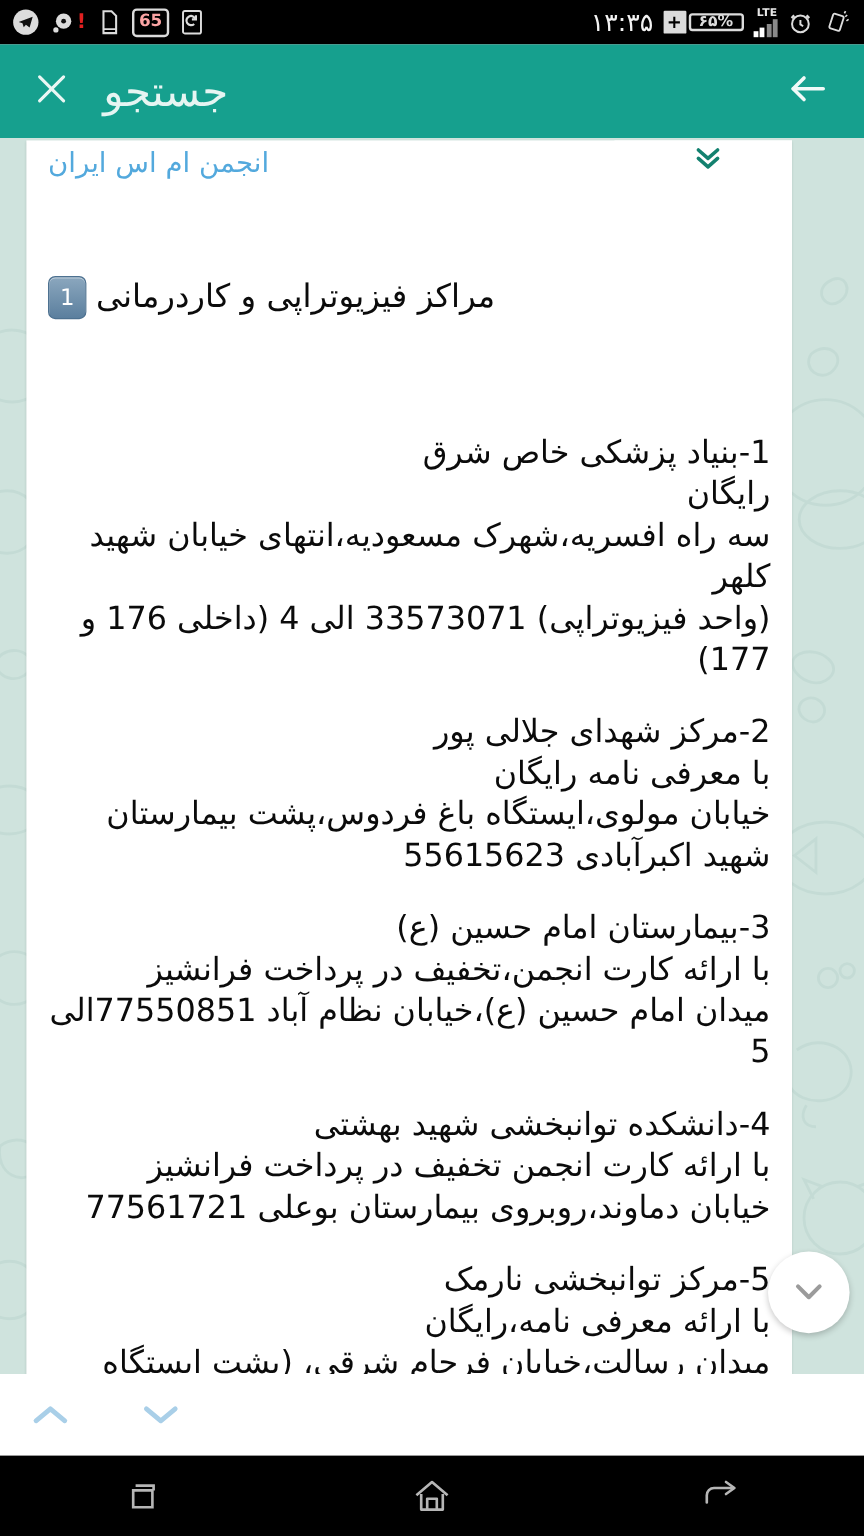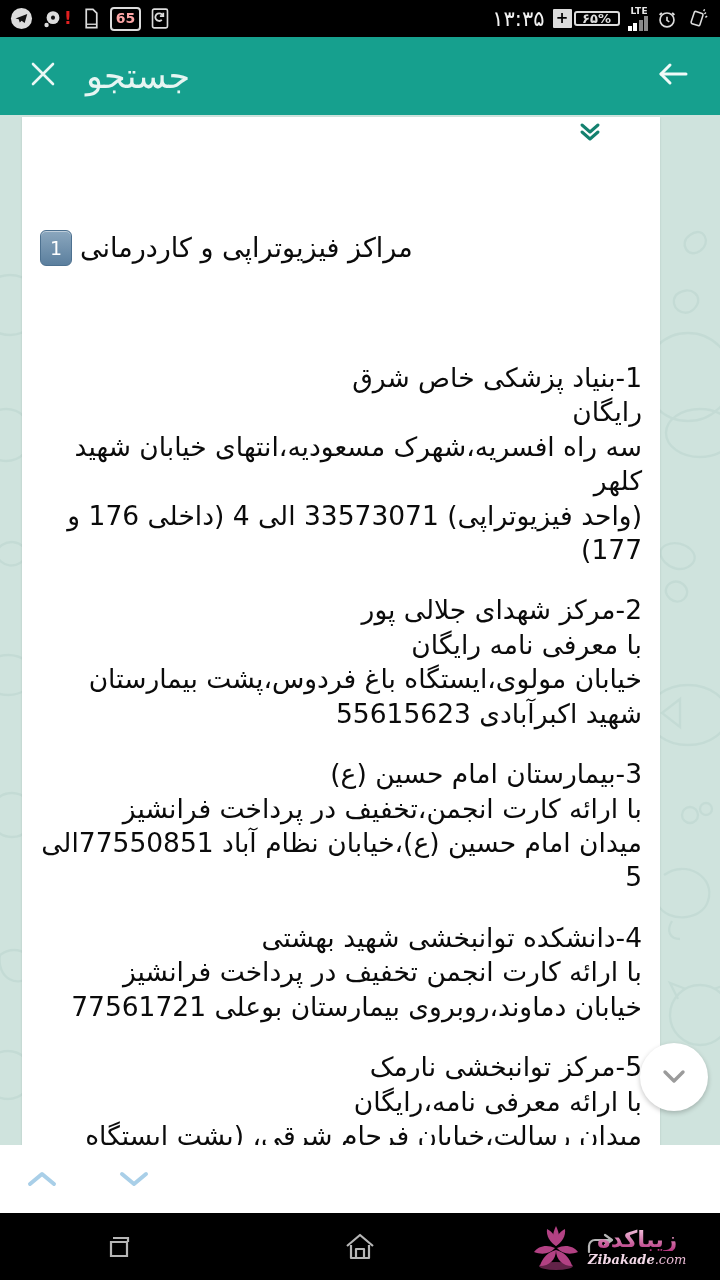--- a/index.html
+++ b/index.html
@@ -287,20 +287,21 @@
       <div class="notch-wrap">
         <div class="notch"></div>
         <span class="chev-dbl">
           <svg width="28" height="22" viewBox="0 0 28 22" fill="none" stroke="#13816f" stroke-width="3" stroke-linecap="round" stroke-linejoin="round">
             <path d="M6 5l8 7 8-7"></path>
               <path d="M6 12l8 7 8-7"></path>
           </svg>
         </span>
       </div>
 
+      <span class="chan-name">انجمن ام اس ایران</span>
 
       <div class="msg-body">
         <div class="title-row">
           <span class="msg-title">مراکز فیزیوتراپی و کاردرمانی</span>
           <span class="num-badge">1</span>
         </div>
         <div id="entries"><div class="entry"><p>1-بنیاد پزشکی خاص شرق</p><p>رایگان</p><p>سه راه افسریه،شهرک مسعودیه،انتهای خیابان شهید کلهر</p><p>(واحد فیزیوتراپی) 33573071 الی 4 (داخلی 176 و 177)</p></div><div class="entry"><p>2-مرکز شهدای جلالی پور</p><p>با معرفی نامه رایگان</p><p>خیابان مولوی،ایستگاه باغ فردوس،پشت بیمارستان شهید اکبرآبادی 55615623</p></div><div class="entry"><p>3-بیمارستان امام حسین (ع)</p><p>با ارائه کارت انجمن،تخفیف در پرداخت فرانشیز</p><p>میدان امام حسین (ع)،خیابان نظام آباد 77550851الی 5</p></div><div class="entry"><p>4-دانشکده توانبخشی شهید بهشتی</p><p>با ارائه کارت انجمن تخفیف در پرداخت فرانشیز</p><p>خیابان دماوند،روبروی بیمارستان بوعلی 77561721</p></div><div class="entry"><p>5-مرکز توانبخشی نارمک</p><p>با ارائه معرفی نامه،رایگان</p><p>میدان رسالت،خیابان فرجام شرقی، (پشت ایستگاه مترو علم و صنعت) 77457067 الی 9</p></div></div>
       </div>
     </div>
 
@@ -340,32 +341,14 @@
       </svg>
     </div>
     <div class="navitem">
       <svg width="42" height="34" viewBox="0 0 42 34" fill="none" stroke="#b6b6b6" stroke-width="2.2" stroke-linecap="round" stroke-linejoin="round">
         <path d="M10 22v-6a6 6 0 0 1 6-6h16"></path>
           <path d="M26 5l7 5-7 5"></path>
       </svg>
     </div>
   </div>
 
-  <div class="watermark">
-    <div class="wm-text">
-      <span class="wm-fa">زیباکده</span>
-      <span class="wm-en"><b>Zibakade</b><span>.com</span></span>
-    </div>
-    <svg width="56" height="50" viewBox="0 0 56 50">
-      <g fill="#c2478f" opacity=".92">
-        <path d="M28 4c4 8 4 14 0 20-4-6-4-12 0-20z"></path>
-        <path d="M28 24c-6-4-10-10-9-17 6 3 10 9 9 17z"></path>
-        <path d="M28 24c6-4 10-10 9-17-6 3-10 9-9 17z"></path>
-        <path d="M27 26C19 22 10 24 6 30c8 3 16 2 21-4z"></path>
-        <path d="M29 26c8-4 17-2 21 4-8 3-16 2-21-4z"></path>
-        <path d="M28 28c-8 2-14 8-16 16 9 0 16-6 16-16z"></path>
-        <path d="M28 28c8 2 14 8 16 16-9 0-16-6-16-16z"></path>
-        <ellipse cx="28" cy="44" rx="17" ry="4" opacity=".55"></ellipse>
-      </g>
-    </svg>
-  </div>
 
 </div>
 
 </body></html>

